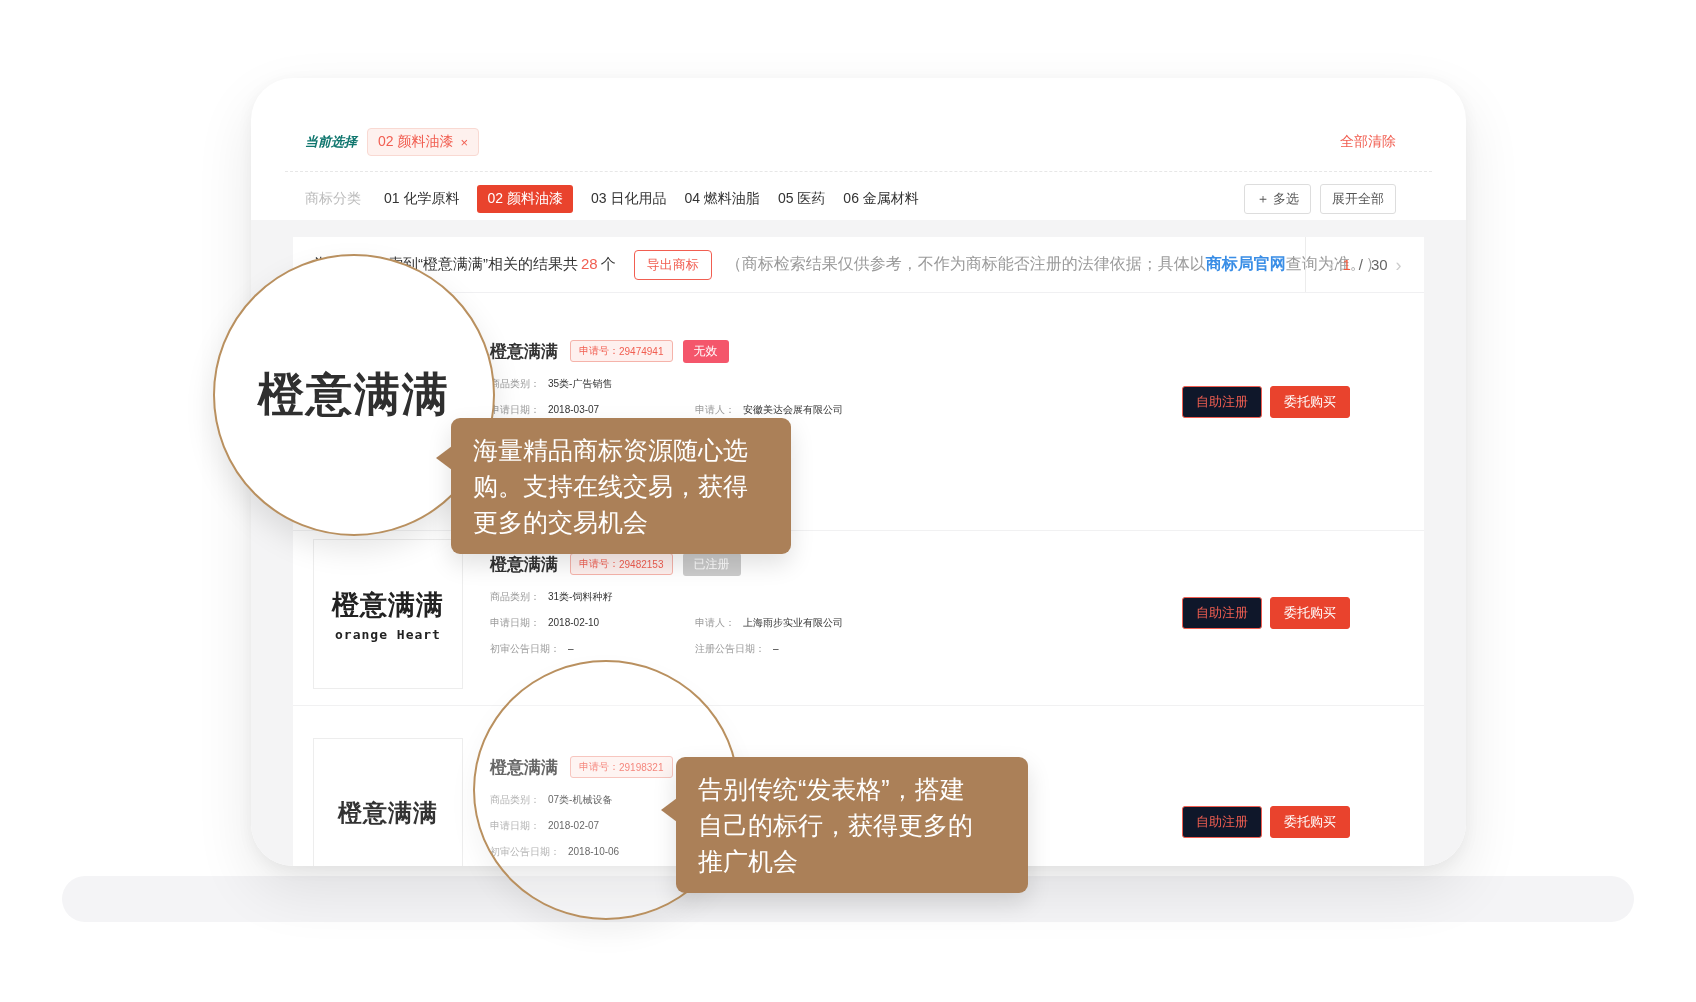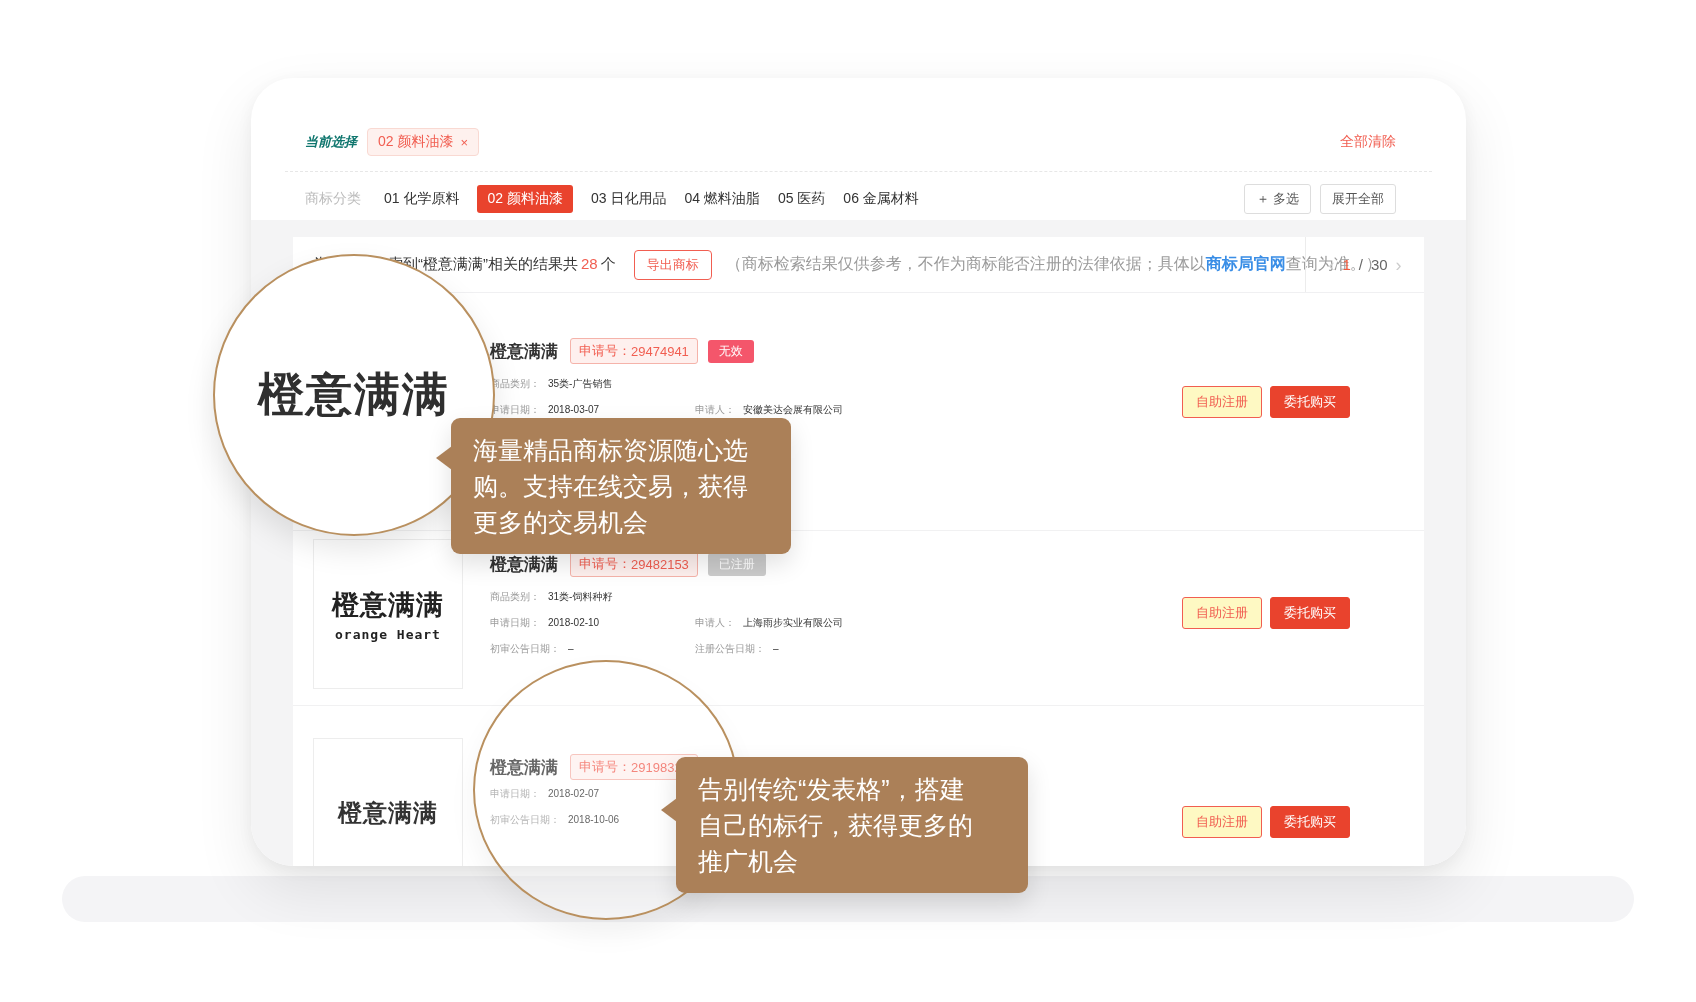--- a/index.html
+++ b/index.html
@@ -48,33 +48,33 @@
           display:flex;flex-direction:column;align-items:center;justify-content:center;}
   .row1 .tm-box{top:20px;} .row2 .tm-box{top:8px;} .row3 .tm-box{top:32px;}
   .tm-main-serif{font-family:"DejaVu Serif","Liberation Serif",serif;font-size:27px;font-weight:bold;color:#222;letter-spacing:1px;}
   .tm-sub{font-family:"DejaVu Sans Mono","Liberation Mono",monospace;font-size:13px;font-weight:bold;color:#222;letter-spacing:1px;margin-top:4px;}
   .tm-main-sans{font-size:24px;font-weight:bold;color:#333;letter-spacing:1px;}
   .details{position:absolute;left:197px;right:260px;}
   .row1 .details{top:48px;} .row2 .details{top:22px;} .row3 .details{top:50px;}
   .title-line{height:22px;display:flex;align-items:center;}
   .tm-name{font-size:17px;font-weight:bold;color:#333;}
   .app-tag{display:inline-flex;align-items:center;margin-left:12px;border:1px solid #f5b3aa;background:#fef0ee;
-           color:#f15e51;font-size:13px;border-radius:3px;padding:3px 8px;white-space:nowrap;}
+           color:#f15e51;font-size:10px;border-radius:3px;padding:3px 8px;white-space:nowrap;}
   .badge{margin-left:10px;font-size:12px;color:#fff;border-radius:3px;padding:3px 11px;white-space:nowrap;}
   .badge.invalid{background:#f4566b;}
   .badge.registered{background:#cbcbcb;}
   .f-line{position:relative;margin-top:6px;height:20px;line-height:20px;font-size:10px;white-space:nowrap;}
   .f-line.first{margin-top:12px;}
   .lbl{color:#999;margin-right:8px;}
   .val{color:#333;}
   .pair2{position:absolute;left:205px;top:0;}
   .actions{position:absolute;right:74px;display:flex;gap:8px;}
   .row1 .actions{top:94px;} .row2 .actions{top:66px;} .row3 .actions{top:100px;}
   .btn{font-size:13px;border-radius:3px;padding:6px 13px;cursor:pointer;font-family:inherit;white-space:nowrap;}
-  .btn-outline{background:#fef9c3;border:1px solid #f15e51;color:#f15e51;}
+  .btn-outline{background:#0f172a;border:1px solid #f15e51;color:#f15e51;}
   .btn-solid{background:#e9432d;border:1px solid #e9432d;color:#fff;}
   
   .lens{position:absolute;border:2px solid #b9905f;border-radius:50%;z-index:6;}
   .lens1{left:213px;top:254px;width:278px;height:278px;background:#fff;box-shadow:0 14px 30px rgba(0,0,0,.10);
          display:flex;align-items:center;justify-content:center;}
   .lens1 .lens-text{font-size:46px;font-weight:bold;color:#2f2f2f;letter-spacing:2px;}
   .lens2{left:473px;top:660px;width:262px;height:256px;background:rgba(255,255,255,.25);box-shadow:0 14px 28px rgba(0,0,0,.05);}
   .tip{position:absolute;z-index:7;background:#ab8058;color:#fff;border-radius:9px;font-size:25px;line-height:36px;
        padding:14px 22px;white-space:pre-line;box-shadow:0 10px 24px rgba(0,0,0,.12);}
   .tip::before{content:"";position:absolute;left:-15px;width:0;height:0;
@@ -184,20 +184,21 @@
           <span class="tm-main-sans">橙意满满</span>
         </div>
         <div class="details">
           <div class="title-line">
             <span class="tm-name">橙意满满</span>
             <span class="app-tag">
                 <span>申请号：</span>
                 <span>29198321</span>
               </span>
           </div>
+          <div class="f-line first"><span class="lbl">商品类别：</span><span class="val">07类-机械设备</span></div>
           <div class="f-line"><span class="lbl">申请日期：</span><span class="val">2018-02-07</span></div>
           <div class="f-line"><span class="lbl">初审公告日期：</span><span class="val">2018-10-06</span></div>
         </div>
         <div class="actions">
           <button class="btn btn-outline">自助注册</button>
           <button class="btn btn-solid">委托购买</button>
         </div>
       </div>
     </div>
   </div>

